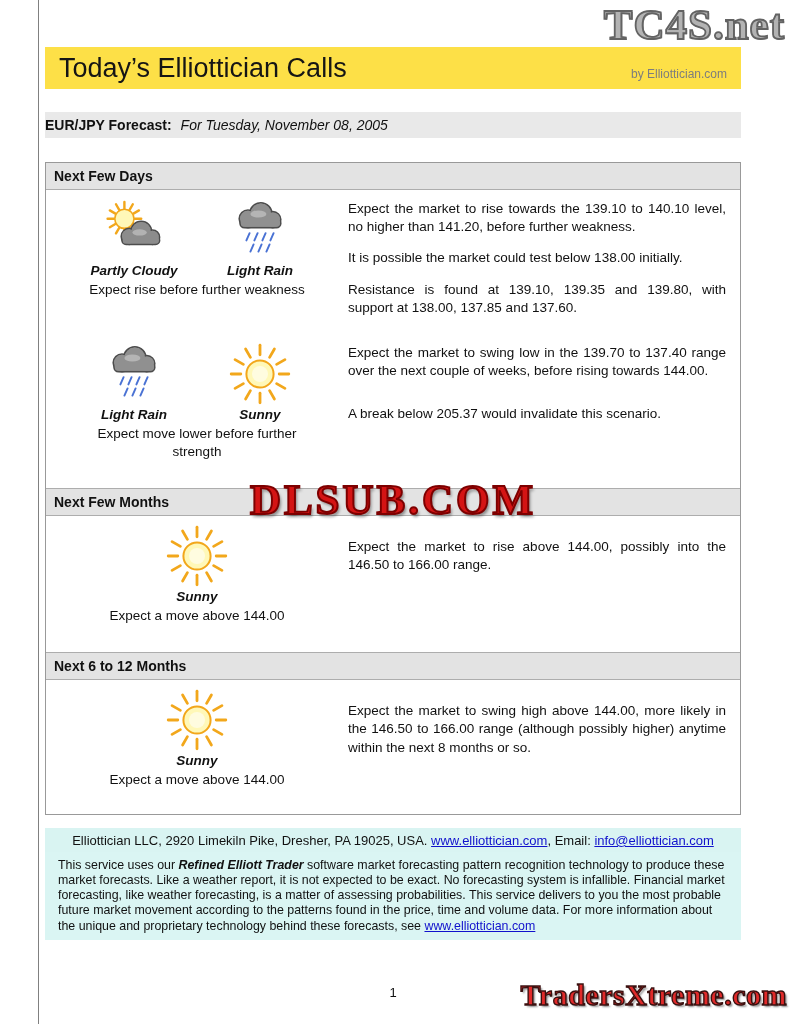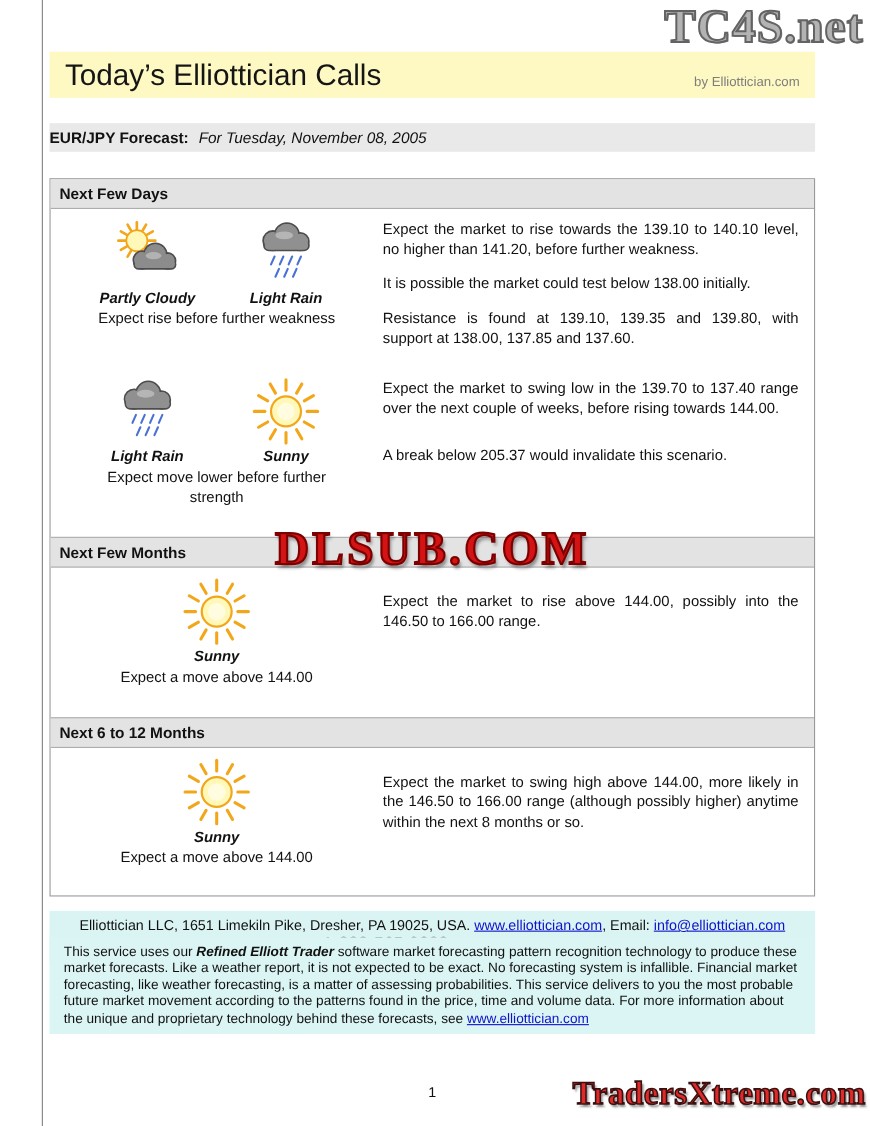--- a/index.html
+++ b/index.html
@@ -8,21 +8,21 @@
   .page { position:relative; width:791px; height:1024px; background:#fff; overflow:hidden; }
   .edge-line { position:absolute; left:38px; top:0; width:1px; height:1024px; background:#555; opacity:.75; }
 
   
   .tc4s { position:absolute; top:0px; right:6px; font-family:"Liberation Serif","DejaVu Serif",serif;
           font-weight:bold; font-size:43px; color:#b3b3b3; -webkit-text-stroke:1.8px #636363;
           text-shadow:1px 1px 0 #8a8a8a; letter-spacing:1px; }
 
   .content { position:absolute; left:45px; width:696px; }
 
-  .header-bar { top:47px; height:42px; background:#fef9c3; display:flex; align-items:center;
+  .header-bar { top:47px; height:42px; background:#fde047; display:flex; align-items:center;
                 justify-content:space-between; padding:0 14px; }
   .title { font-size:27px; color:#151515; }
   .byline { font-size:12px; color:#7d7d7d; margin-top:12px; }
 
   .forecast-bar { top:112px; height:26px; background:#e9e9e9; display:flex; align-items:center;
                   font-size:14px; }
   .forecast-label { font-weight:bold; }
   .forecast-date { font-style:italic; margin-left:9px; }
 
   .main-box { top:162px; border:1px solid #999; background:#fff; }
@@ -252,21 +252,21 @@
       <div class="sec-right">
         <p style="margin-top:12px">Expect the market to swing high above 144.00, more likely in the 146.50 to 166.00 range (although possibly higher) anytime within the next 8 months or so.</p>
       </div>
     </div>
 
     <div class="box-bottom-pad"></div>
   </div>
 
   <div class="content footer-bar">
     <div class="addr-line">
-      <span>Elliottician LLC, 1651 Limekiln Pike, Dresher, PA 19025, USA. </span><a class="link">www.elliottician.com</a><span>, Email: </span><a class="link">info@elliottician.com</a>
+      <span>Elliottician LLC, 2920 Limekiln Pike, Dresher, PA 19025, USA. </span><a class="link">www.elliottician.com</a><span>, Email: </span><a class="link">info@elliottician.com</a>
     </div>
     <div class="phone-line">
       <span class="phone">+1-888-565-9283</span><span class="phone-note">(Answered 24/5)</span>
     </div>
   </div>
 
   <div class="content disclaimer">
     <span>This service uses our </span><span class="soft-name">Refined Elliott Trader</span><span> software market forecasting pattern recognition technology to produce these market forecasts. Like a weather report, it is not expected to be exact. No forecasting system is infallible. Financial market forecasting, like weather forecasting, is a matter of assessing probabilities. This service delivers to you the most probable future market movement according to the patterns found in the price, time and volume data. For more information about the unique and proprietary technology behind these forecasts, see </span><a class="link">www.elliottician.com</a>
   </div>
 

